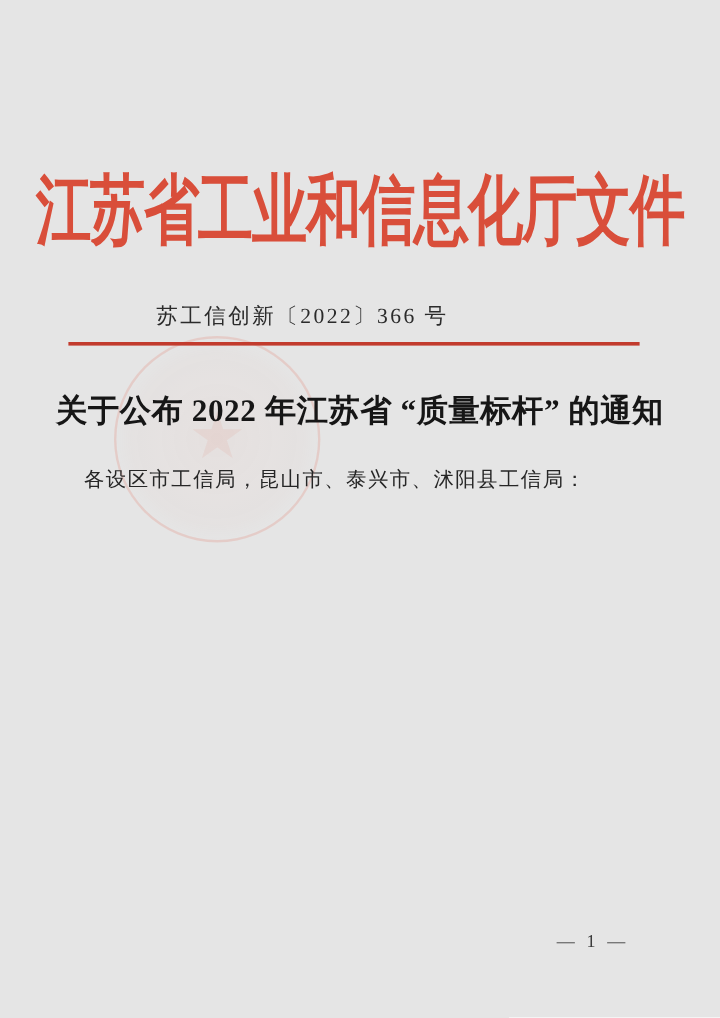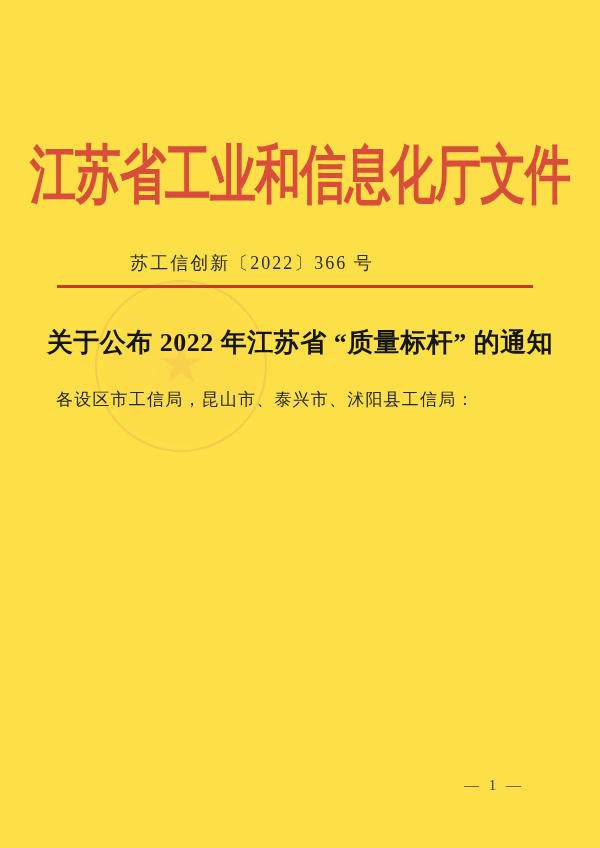--- a/index.html
+++ b/index.html
@@ -5,21 +5,21 @@
   html, body {
     margin: 0;
     padding: 0;
     background: #ffffff;
     font-family: "Liberation Serif", "DejaVu Serif", serif;
   }
   .page {
     position: relative;
     width: 600px;
     height: 848px;
-    background: #fde047;
+    background: #e5e5e5;
     overflow: hidden;
   }
   
   .red-header {
     position: absolute;
     top: 144px;
     left: 0;
     width: 600px;
     text-align: center;
     font-size: 46px;
@@ -89,21 +89,21 @@
     font-weight: bold;
     color: #161616;
     letter-spacing: 0.5px;
     white-space: nowrap;
     z-index: 2;
   }
   
   .body {
     position: absolute;
     top: 384px;
-    left: 56px;
+    left: 70px;
     width: 464px;
     font-size: 17px;
     line-height: 32px;
     letter-spacing: 1.2px;
     color: #262626;
     text-align: justify;
     z-index: 2;
   }
   .body p {
     margin: 0;

